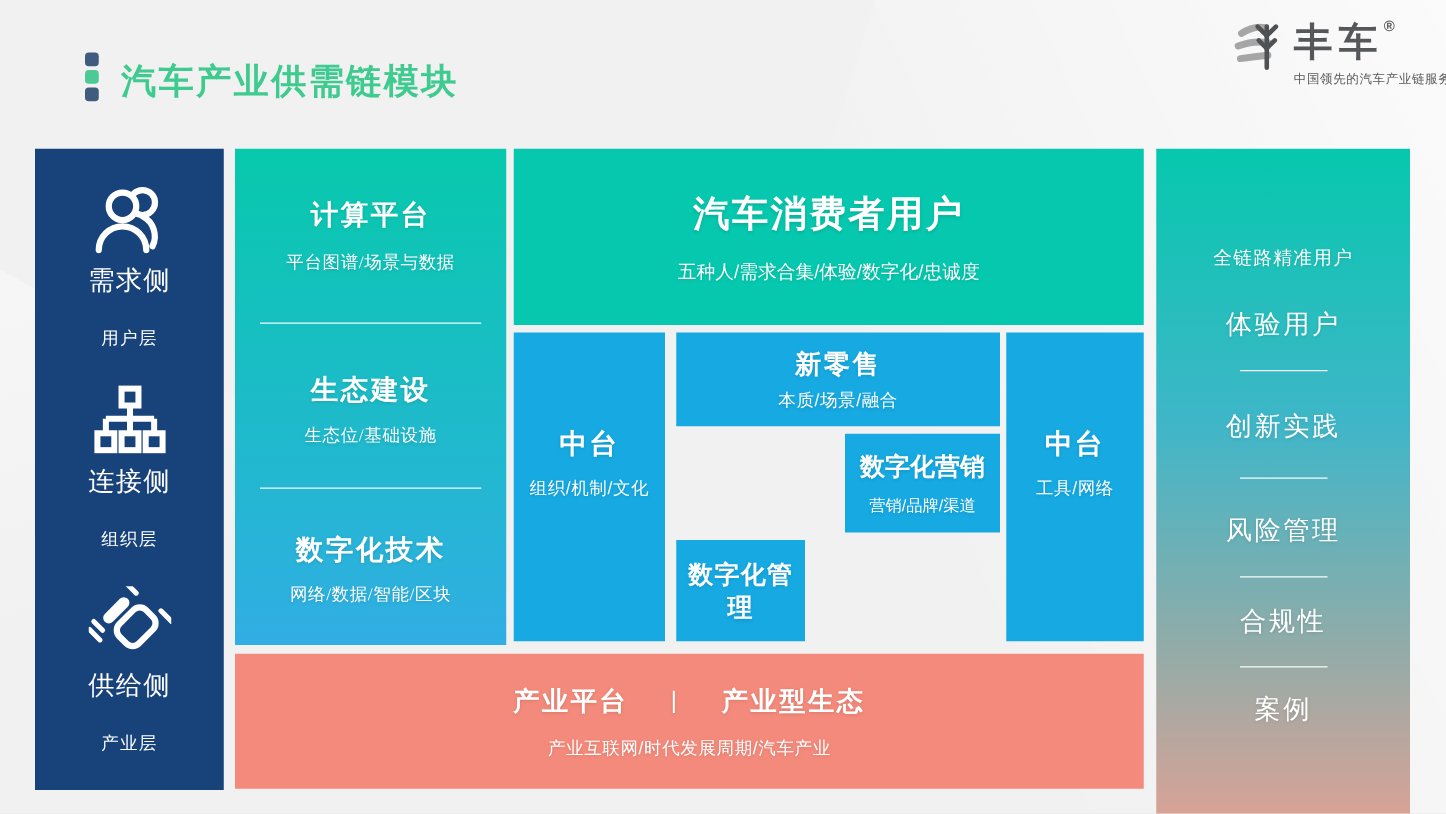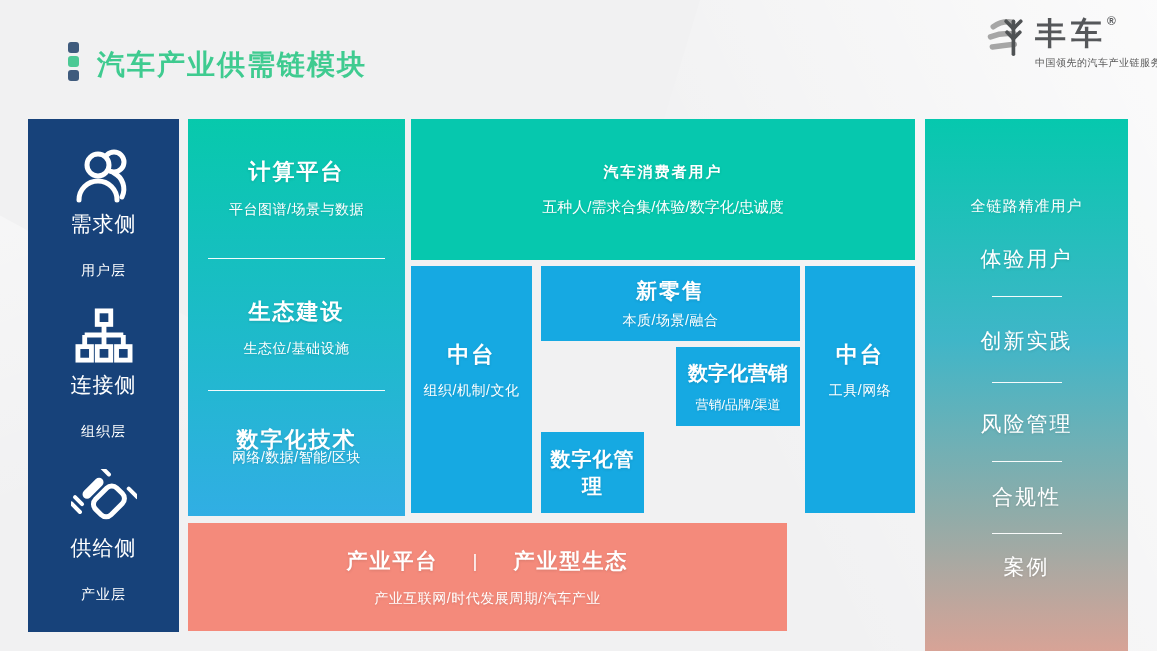--- a/index.html
+++ b/index.html
@@ -51,48 +51,48 @@
   }
   .side-group { display:flex; flex-direction:column; align-items:center; gap:7px; }
   .side-title { font-size:21px; color:#fff; letter-spacing:1px; }
   .side-sub { font-size:14px; color:#fff; letter-spacing:1px;margin-top:17px; }
 
   
   .col2 {
     position:absolute; left:188px; top:119px; width:217px; height:397px;
     background:linear-gradient(180deg,#07c9ac 0%,#31aee4 100%);
   }
-  .col2 .abs { position:absolute; width:100%; }
+  .col2 .abs { position:absolute; width:100%;font-family:Liberation Serif, serif; }
   .c2-hr { position:absolute; left:20px; right:20px; border-top:1px solid rgba(255,255,255,0.95); }
 
   
   .consumer {
     position:absolute; left:411px; top:119px; width:504px; height:141px;
     background:#06c8ae;
     display:flex; flex-direction:column; justify-content:center; align-items:center; gap:16px;
   }
-  .consumer .big { font-size:15px; font-weight:bold; letter-spacing:2px; }
+  .consumer .big { font-size:29px; font-weight:bold; letter-spacing:2px; }
   .consumer .sub { font-size:15px; }
 
   
   .bluebox { position:absolute; background:#16a9e2; display:flex; flex-direction:column; justify-content:center; align-items:center; }
   .mid-left   { left:411px; top:266px; width:121px; height:247px; gap:12px; padding-bottom:40px; }
   .mid-right  { left:805px; top:266px; width:110px; height:247px; gap:12px; padding-bottom:40px; }
   .new-retail { left:541px; top:266px; width:259px; height:75px;  gap:7px; }
   .ops        { left:541px; top:347px; width:129px; height:79px; }
   .marketing  { left:676px; top:347px; width:124px; height:79px; gap:9px; }
   .management { left:541px; top:432px; width:103px; height:81px; }
   .decision   { left:676px; top:432px; width:124px; height:81px; }
   .marketing .t-md { letter-spacing:0; }
   .marketing .t-sm { font-size:13px; letter-spacing:0; }
   .new-retail .t-lg { font-size:21px; }
 
   
   .industry {
-    position:absolute; left:188px; top:523px; width:599px; height:108px;
+    position:absolute; left:188px; top:523px; width:727px; height:108px;
     background:#f48a7b;
     display:flex; flex-direction:column; justify-content:center; align-items:center; gap:15px;
   }
   .industry-title { display:flex; align-items:center; font-size:21px; font-weight:bold; letter-spacing:2px; }
   .industry-title .bar { margin:0 34px; font-weight:normal; font-size:19px; }
 
   
   .rightcol {
     position:absolute; left:925px; top:119px; width:203px; height:579px;
     background:linear-gradient(180deg,#06c8ae 0%,#3fb6c8 38%,#8faca9 68%,#f0a090 100%);
@@ -191,21 +191,21 @@
   </div>
 
   <div class="col2">
     <div class="abs wtxt t-lg" style="top:38px">计算平台</div>
     <div class="abs wtxt t-sm" style="top:82px">平台图谱/场景与数据</div>
     <div class="c2-hr" style="top:139px"></div>
     <div class="abs wtxt t-sm" style="top:221px">生态位/基础设施</div>
     <div class="abs wtxt t-lg" style="top:178px">生态建设</div>
     <div class="c2-hr" style="top:271px"></div>
     <div class="abs wtxt t-lg" style="top:306px">数字化技术</div>
-    <div class="abs wtxt t-sm" style="top:330px">网络/数据/智能/区块</div>
+    <div class="abs wtxt t-sm" style="top:348px">网络/数据/智能/区块</div>
   </div>
 
   <div class="consumer">
     <div class="wtxt big">汽车消费者用户</div>
     <div class="wtxt sub">五种人/需求合集/体验/数字化/忠诚度</div>
   </div>
 
   <div class="bluebox mid-left">
     <div class="wtxt t-lg">中台</div>
     <div class="wtxt t-sm">组织/机制/文化</div>

